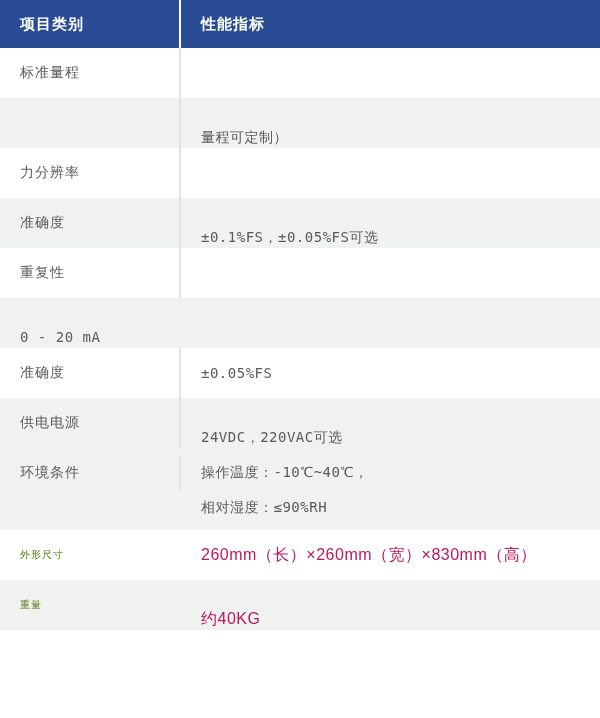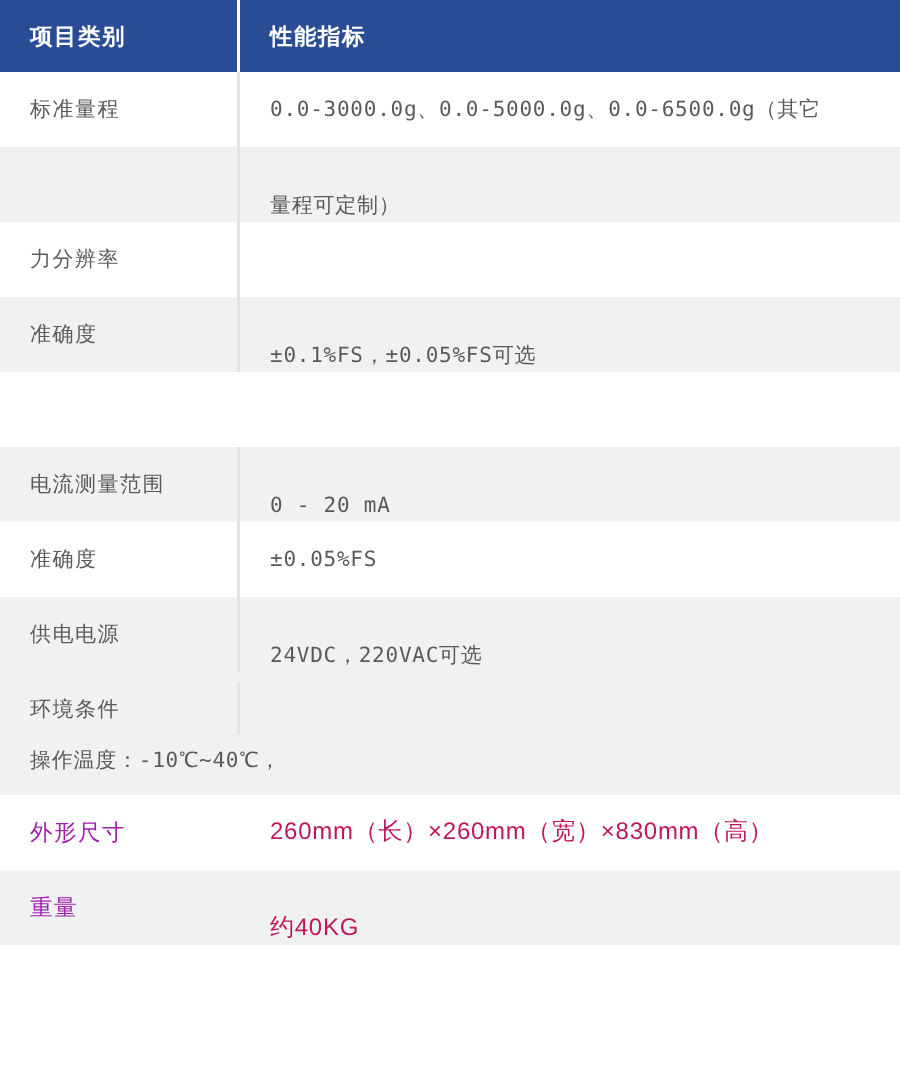--- a/index.html
+++ b/index.html
@@ -19,21 +19,21 @@
   }
   .row {
     display: flex;
     align-items: center;
     min-height: 50px;
     box-sizing: border-box;
     flex: 0 0 auto;
   }
   .row:last-child { flex: 1 0 auto; }
   .cell-label {
-    width: 160px;
+    width: 181px;
     box-sizing: border-box;
     padding-left: 20px;
     flex: 0 0 auto;
     align-self: stretch;
     display: flex;
     align-items: center;
     font-size: 14px;
     border-right: 2px solid var(--divider, #e3e3e3);
     letter-spacing: 1px;
   }
@@ -65,99 +65,96 @@
     text-align: left;
     font-size: 15px;
     font-weight: bold;
     letter-spacing: 1px;
     padding-right: 20px;
   }
   
   .row--shaded { background: var(--stripe-bg, #f0f1f1); align-items: flex-end; }
   
   .row--multi {
-    align-items: flex-start;
+    align-items: flex-end;
     padding-top: 7px;
     padding-bottom: 5px;
-    flex-direction: column;
   }
   .row--multi .cell-label {
     align-self: flex-start;
     align-items: flex-start;
     line-height: 35px;
   }
   .row--multi .line { line-height: 35px; }
   
   .row--sans .cell-label {
     border-right-color: transparent;
-    font-size: 15px;
-    color: #a21caf;
+    font-size: 10px;
+    color: #4d7c0f;
     letter-spacing: 1px;
   }
   .row--sans .line {
     font-family: "Liberation Sans", sans-serif;
     font-size: 16px;
     color: #be185d;
     letter-spacing: 0.5px;
   }
 </style>
 </head>
 <body>
 
 <div class="spec-table">
   <div class="row row--header">
     <div class="cell-label">项目类别</div>
     <div class="cell-value">性能指标</div>
   </div>
   <div id="rows">
       <div class="row">
     <div class="cell-label">标准量程</div>
-    <div class="cell-value">
-          <div class="line">0.0-3000.0g、0.0-5000.0g、0.0-6500.0g（其它</div>
-        </div>
   </div>
       <div class="row row--shaded">
     <div class="cell-label"></div>
     <div class="cell-value">
           <div class="line">量程可定制）</div>
         </div>
   </div>
       <div class="row">
     <div class="cell-label">力分辨率</div>
   </div>
       <div class="row row--shaded">
     <div class="cell-label">准确度</div>
     <div class="cell-value">
           <div class="line">±0.1%FS，±0.05%FS可选</div>
         </div>
   </div>
       <div class="row">
+    <div class="cell-label">重复性</div>
   </div>
       <div class="row row--shaded">
-    <div class="cell-label">电流测量范围</div>
     <div class="cell-value">
           <div class="line">0 - 20 mA</div>
         </div>
   </div>
       <div class="row">
     <div class="cell-label">准确度</div>
     <div class="cell-value">
           <div class="line">±0.05%FS</div>
         </div>
   </div>
       <div class="row row--shaded">
     <div class="cell-label">供电电源</div>
     <div class="cell-value">
           <div class="line">24VDC，220VAC可选</div>
         </div>
   </div>
       <div class="row row--shaded row--multi">
     <div class="cell-label">环境条件</div>
     <div class="cell-value">
           <div class="line">操作温度：-10℃~40℃，</div>
+          <div class="line">相对湿度：≤90%RH</div>
         </div>
   </div>
       <div class="row row--sans">
     <div class="cell-label">外形尺寸</div>
     <div class="cell-value">
           <div class="line">260mm（长）×260mm（宽）×830mm（高）</div>
         </div>
   </div>
       <div class="row row--shaded row--sans">
     <div class="cell-label">重量</div>

